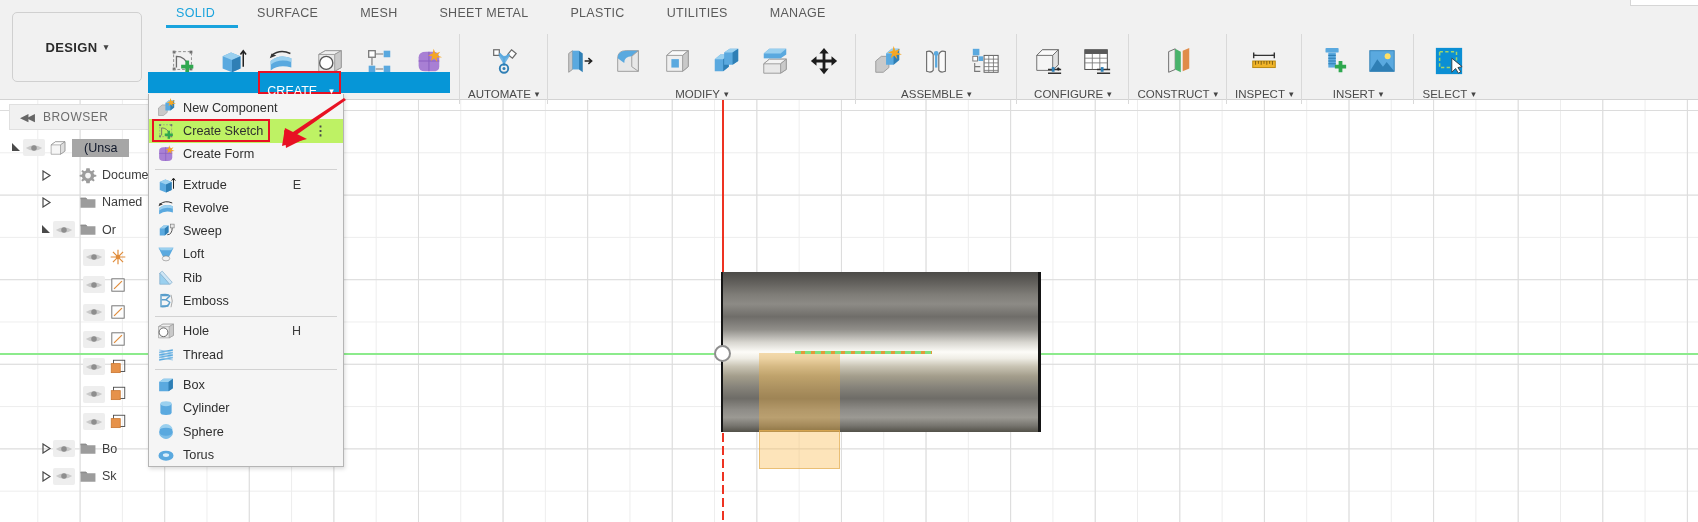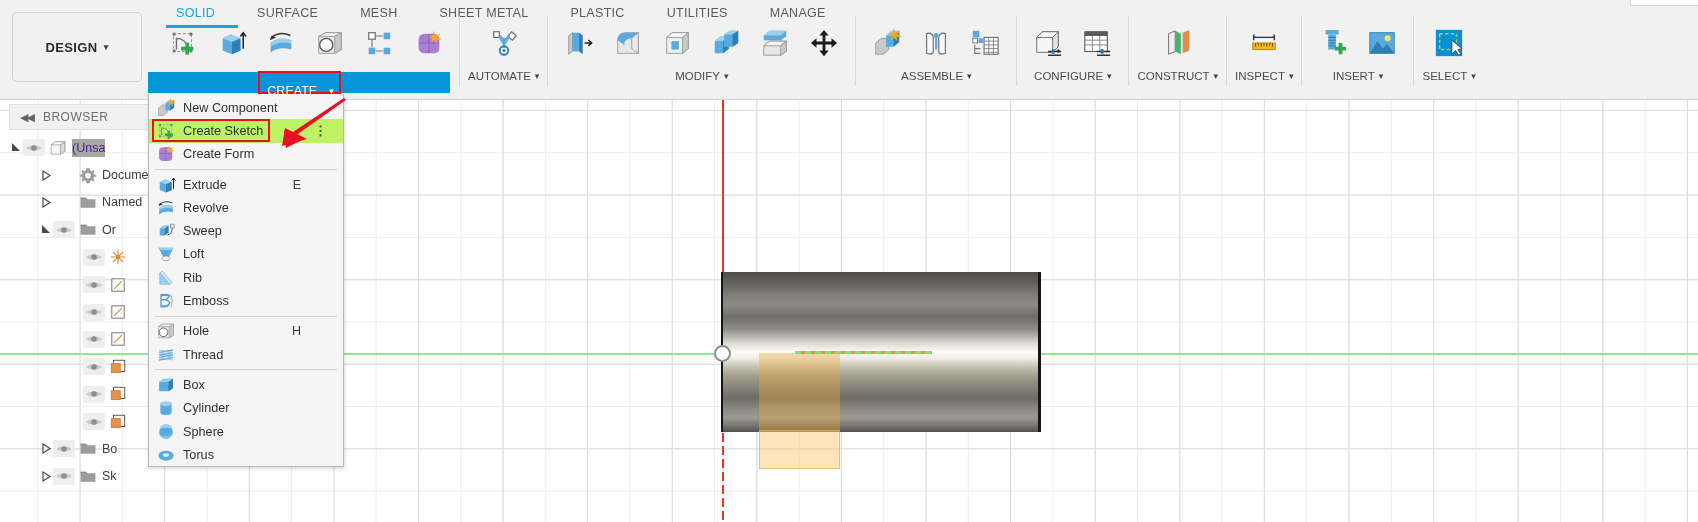--- a/index.html
+++ b/index.html
@@ -170,21 +170,21 @@
   .tab.active { color: #1aa3dd; }
   #tab-underline {
     position: absolute;
     left: 166px; top: 25px;
     width: 72px; height: 3px;
     background: #1aa3dd;
   }
 
   #panels {
     position: absolute;
-    left: 152px; top: 16px;
+    left: 152px; top: 34px;
     height: 72px;
     display: flex;
     align-items: flex-start;
   }
   .panel {
     position: relative;
     height: 70px;
     display: flex;
     flex-direction: column;
     align-items: center;
@@ -279,21 +279,21 @@
     display: flex; align-items: center; justify-content: center;
     background: #eeeeee;
     border-radius: 2px;
     margin-right: 3px;
   }
   .ti { width: 20px; height: 18px; flex: none; display:flex; align-items:center; justify-content:center; margin-right:4px;}
   .tlabel {
     font-size: 12.5px; color: #3d3d3d;
     white-space: nowrap; overflow: hidden;
   }
-  .tlabel.sel { background: #a6a6a6; color: #4c1d95; padding: 2px 0; }
+  .tlabel.sel { background: #a6a6a6; color: #0f172a; padding: 2px 12px; }
 
   
   #menu {
     position: absolute;
     left: 148px; top: 94px;
     width: 196px;
     background: #f5f5f5;
     border: 1px solid #b5b5b5;
     border-top: none;
     z-index: 60;

